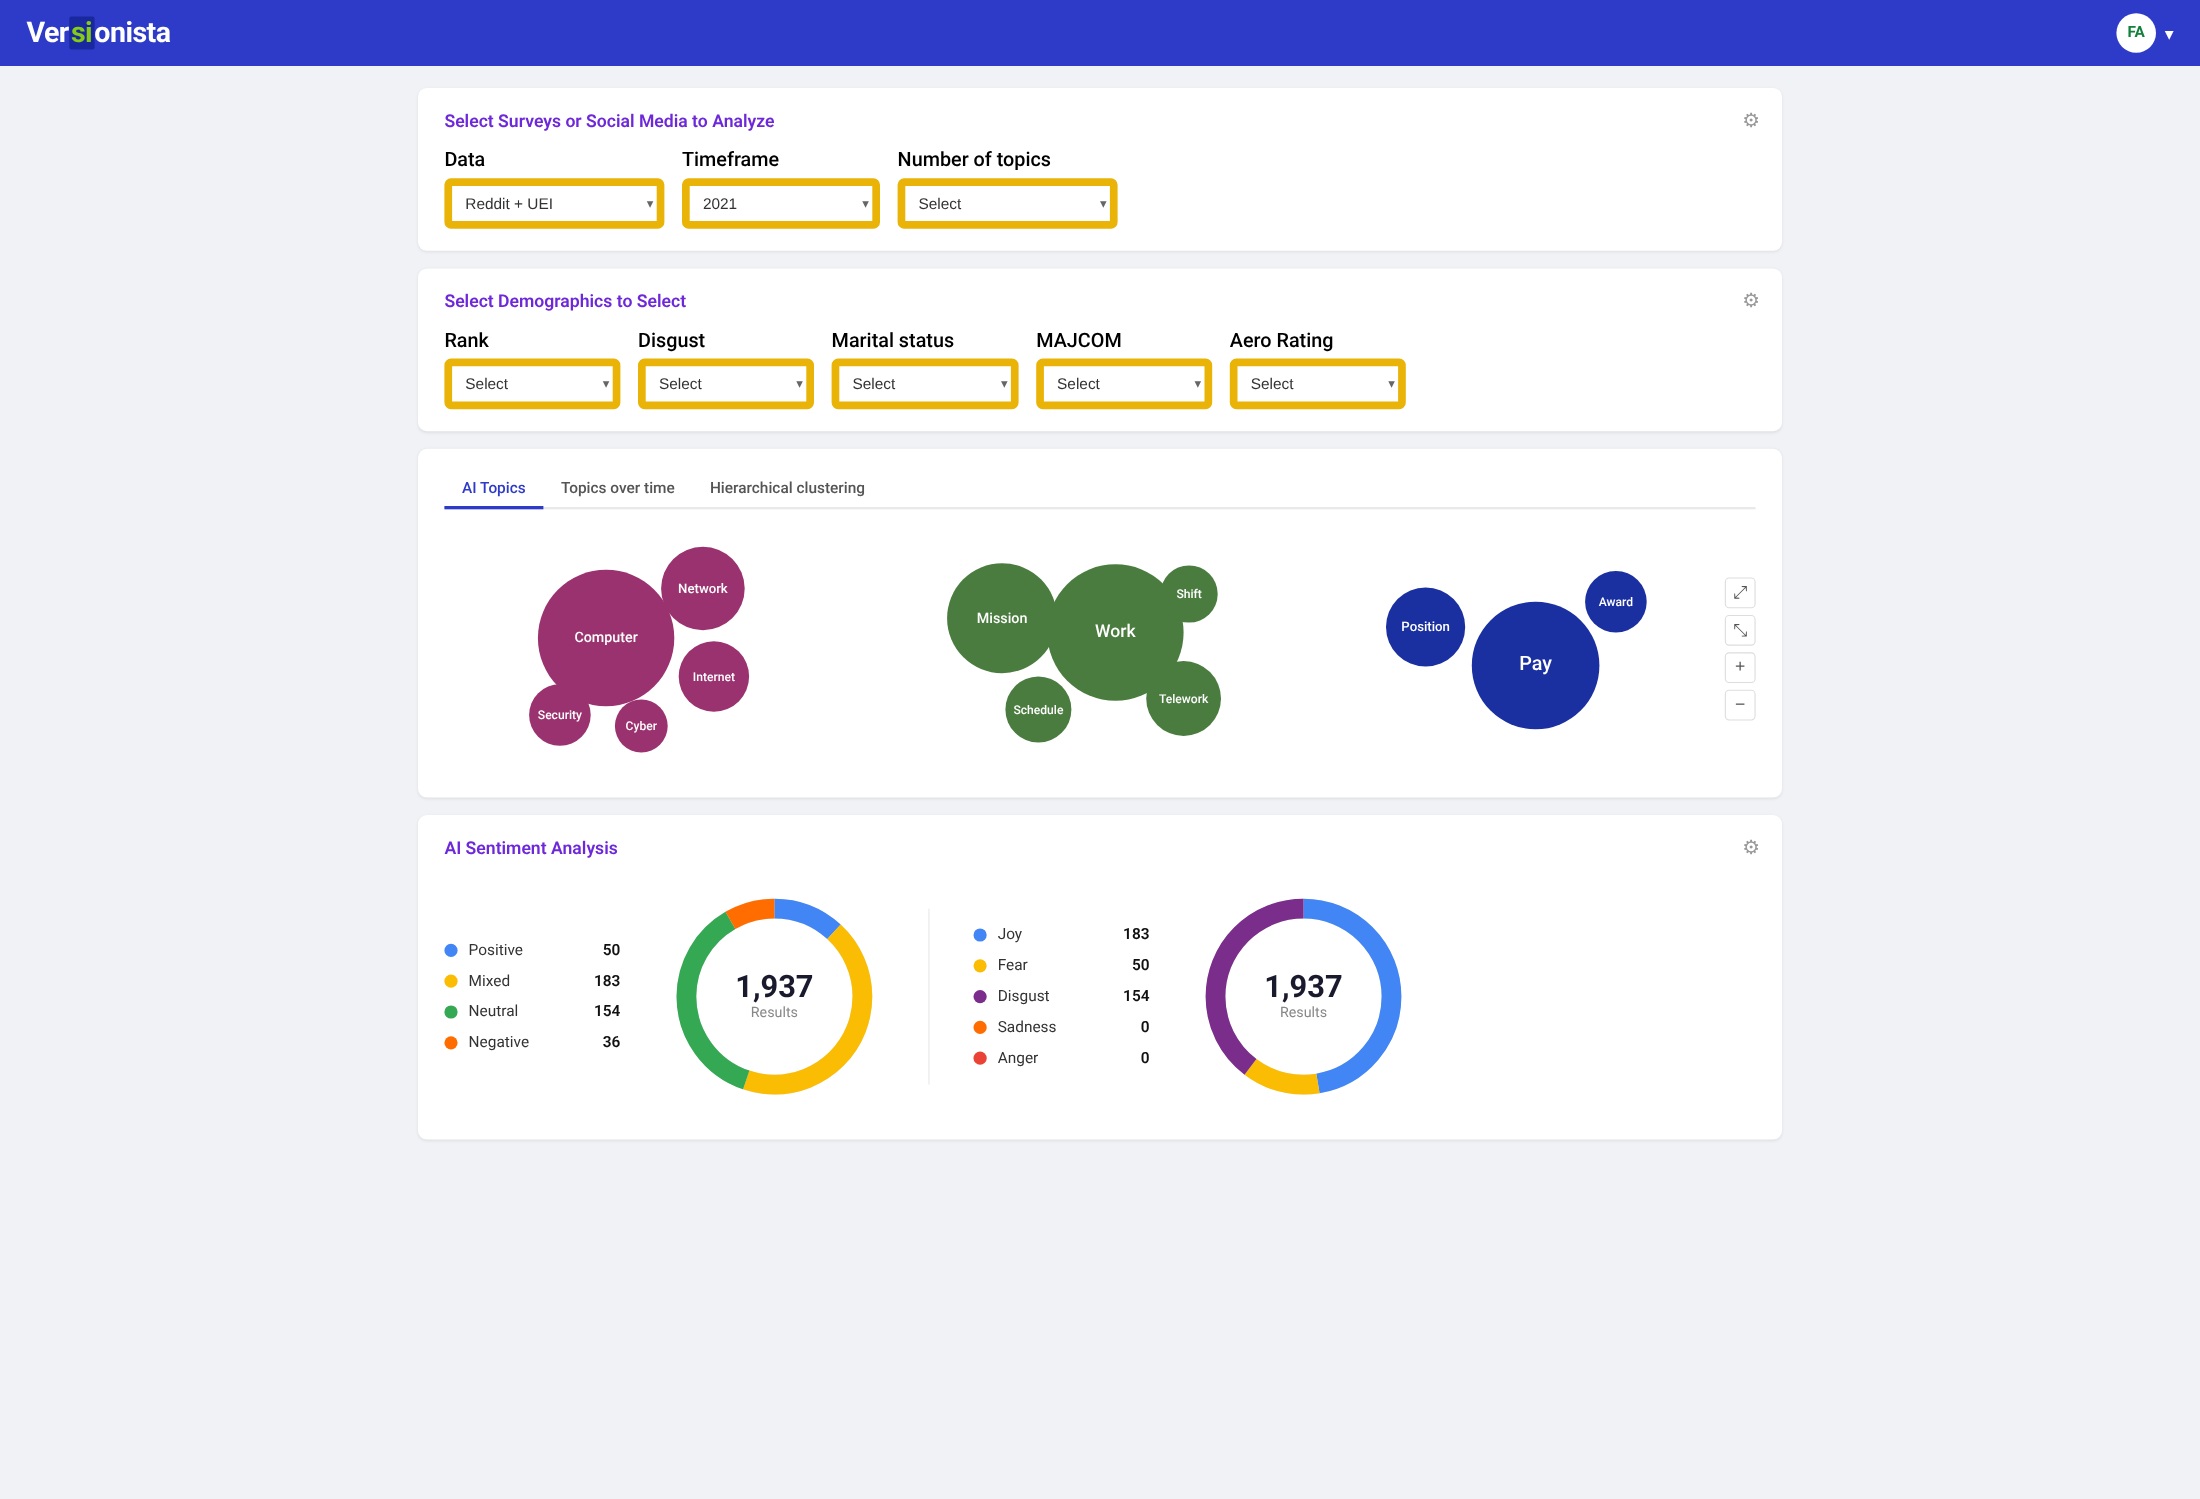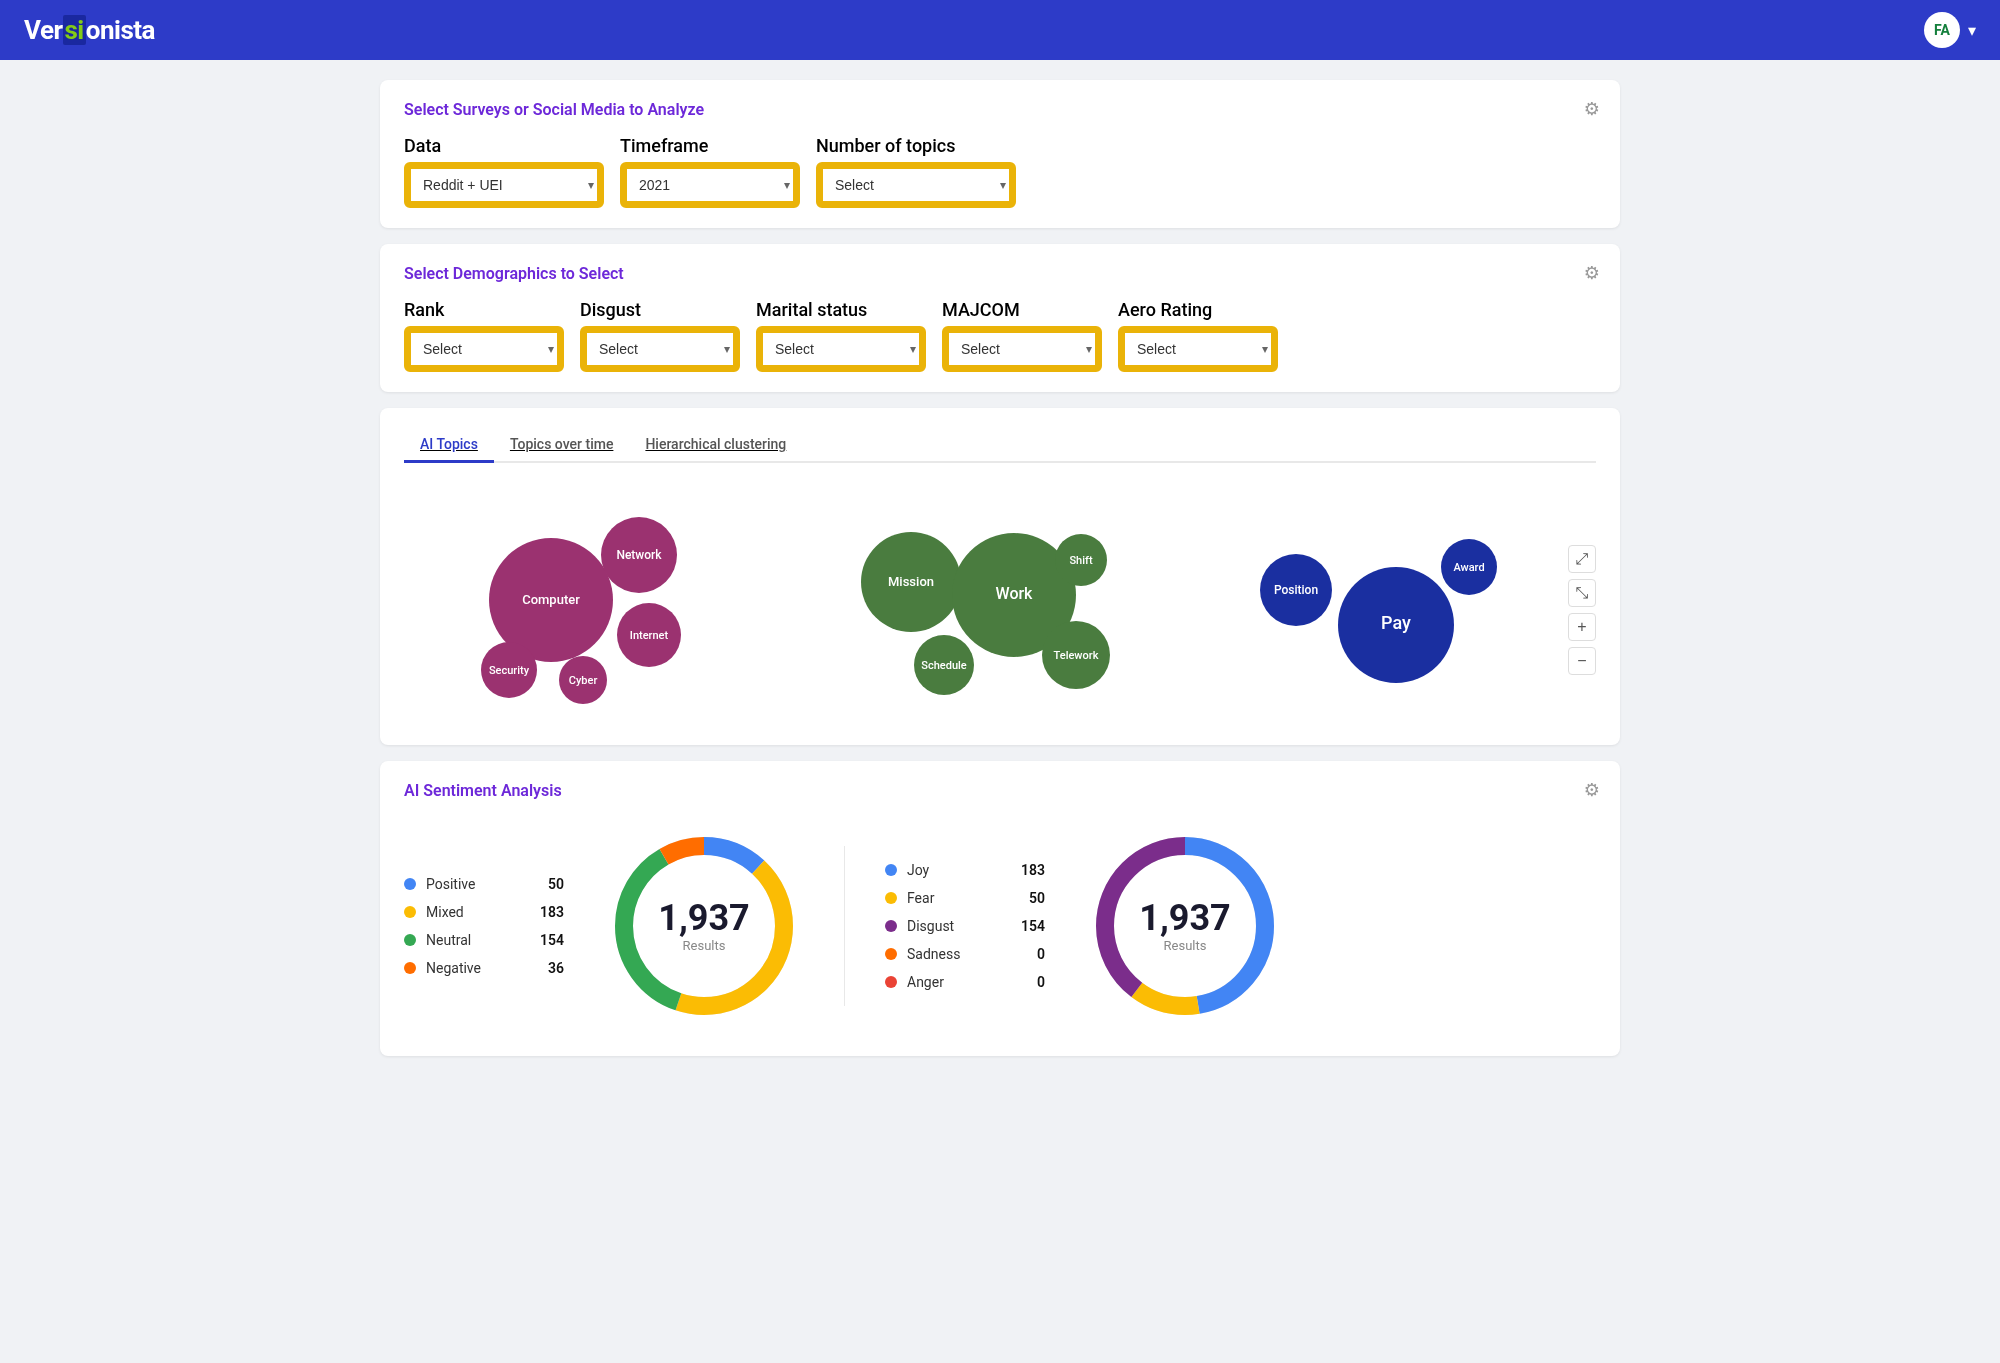--- a/index.html
+++ b/index.html
@@ -119,22 +119,21 @@
       pointer-events: none;
       color: #666;
       font-size: 12px;
     }
 
     
     .tabs {
       display: flex;
       gap: 0;
       border-bottom: 2px solid #e8e8e8;
-      margin-bottom: 32px;
-      text-decoration: underline;
+      margin-bottom: 12px;
     }
     .tab {
       padding: 8px 16px;
       font-size: 14px;
       color: #555;
       cursor: pointer;
       border-bottom: 3px solid transparent;
       margin-bottom: -2px;
       font-weight: 500;
     }
@@ -213,21 +212,21 @@
       height: 200px;
     }
     .donut-center {
       position: absolute;
       top: 50%;
       left: 50%;
       transform: translate(-50%, -50%);
       text-align: center;
     }
     .donut-number {
-      font-size: 36px;
+      font-size: 28px;
       font-weight: 700;
       color: #1a1a2e;
       line-height: 1;
     }
     .donut-label {
       font-size: 13px;
       color: #888;
       margin-top: 2px;
     }
 

